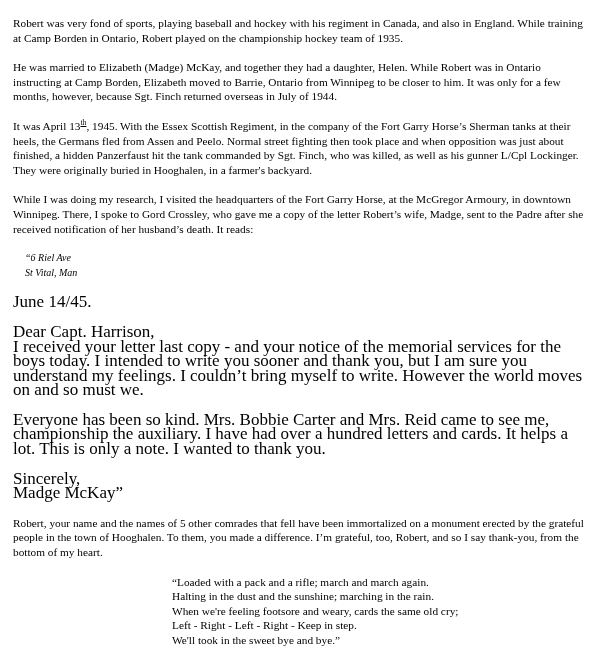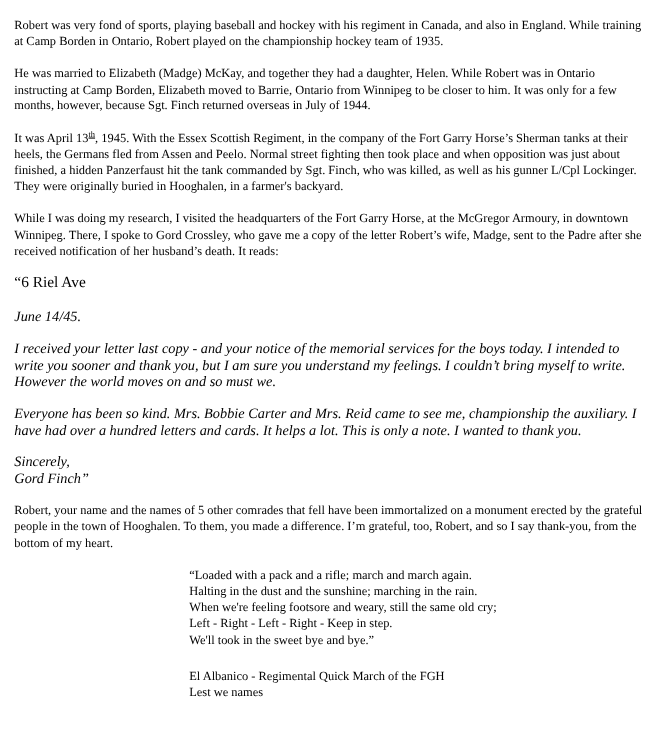--- a/index.html
+++ b/index.html
@@ -19,30 +19,30 @@
     box-sizing: border-box;
     width: 600px;
   }
   p, .block {
     margin: 0 0 15px 0;
     font-size: 11.3px;
     line-height: 14.6px;
     text-align: left;
   }
   .letter-addr {
-    font-size: 14px;
+    font-style: italic;
+    font-size: 10px;
     line-height: 14.6px;
-    margin: 0 0 15px 0;
+    margin: 0 0 15px 12px;
   }
   .letter-addr .line {
     display: block;
   }
   .letter-body {
-    font-style: italic;
-    font-size: 13px;
+    font-size: 17px;
     line-height: 14.6px;
     margin: 0 0 15px 0;
   }
   .letter-body .line {
     display: block;
   }
   .verse {
     margin: 0 0 19px 0;
     padding-left: 159px;
     font-size: 11.3px;
@@ -77,45 +77,47 @@
   <p>Robert was very fond of sports, playing baseball and hockey with his regiment in Canada, and also in England. While training at Camp Borden in Ontario, Robert played on the championship hockey team of 1935.</p>
 
   <p>He was married to Elizabeth (Madge) McKay, and together they had a daughter, Helen. While Robert was in Ontario instructing at Camp Borden, Elizabeth moved to Barrie, Ontario from Winnipeg to be closer to him. It was only for a few months, however, because Sgt. Finch returned overseas in July of 1944.</p>
 
   <p><span>It was April 13</span><sup>th</sup><span>, 1945. With the Essex Scottish Regiment, in the company of the Fort Garry Horse’s Sherman tanks at their heels, the Germans fled from Assen and Peelo. Normal street fighting then took place and when opposition was just about finished, a hidden Panzerfaust hit the tank commanded by Sgt. Finch, who was killed, as well as his gunner L/Cpl Lockinger. They were originally buried in Hooghalen, in a farmer's backyard.</span></p>
 
   <p>While I was doing my research, I visited the headquarters of the Fort Garry Horse, at the McGregor Armoury, in downtown Winnipeg. There, I spoke to Gord Crossley, who gave me a copy of the letter Robert’s wife, Madge, sent to the Padre after she received notification of her husband’s death. It reads:</p>
 
   <div class="letter-addr">
     <span class="line">“6 Riel Ave</span>
+    <span class="line">St Vital, Man</span>
   </div>
 
   <div class="letter-body">
     <span class="line">June 14/45.</span>
   </div>
 
   <div class="letter-body">
+    <span class="line">Dear Capt. Harrison,</span>
     <span class="line">I received your letter last copy - and your notice of the memorial services for the boys today. I intended to write you sooner and thank you, but I am sure you understand my feelings. I couldn’t bring myself to write. However the world moves on and so must we.</span>
   </div>
 
   <div class="letter-body">
     <span class="line">Everyone has been so kind. Mrs. Bobbie Carter and Mrs. Reid came to see me, championship the auxiliary. I have had over a hundred letters and cards. It helps a lot. This is only a note. I wanted to thank you.</span>
   </div>
 
   <div class="letter-body">
     <span class="line">Sincerely,</span>
-    <span class="line">Gord Finch”</span>
+    <span class="line">Madge McKay”</span>
   </div>
 
   <p>Robert, your name and the names of 5 other comrades that fell have been immortalized on a monument erected by the grateful people in the town of Hooghalen. To them, you made a difference. I’m grateful, too, Robert, and so I say thank-you, from the bottom of my heart.</p>
 
   <div class="verse">
     <span class="line">“Loaded with a pack and a rifle; march and march again.</span>
     <span class="line">Halting in the dust and the sunshine; marching in the rain.</span>
-    <span class="line">When we're feeling footsore and weary, still the same old cry;</span>
+    <span class="line">When we're feeling footsore and weary, cards the same old cry;</span>
     <span class="line">Left - Right - Left - Right - Keep in step.</span>
     <span class="line">We'll took in the sweet bye and bye.”</span>
   </div>
 
   <div class="signoff">
     <span class="line">El Albanico - Regimental Quick March of the FGH</span>
     <span class="line">Lest we names</span>
   </div>
 
   <div class="spacer-lg"></div>

